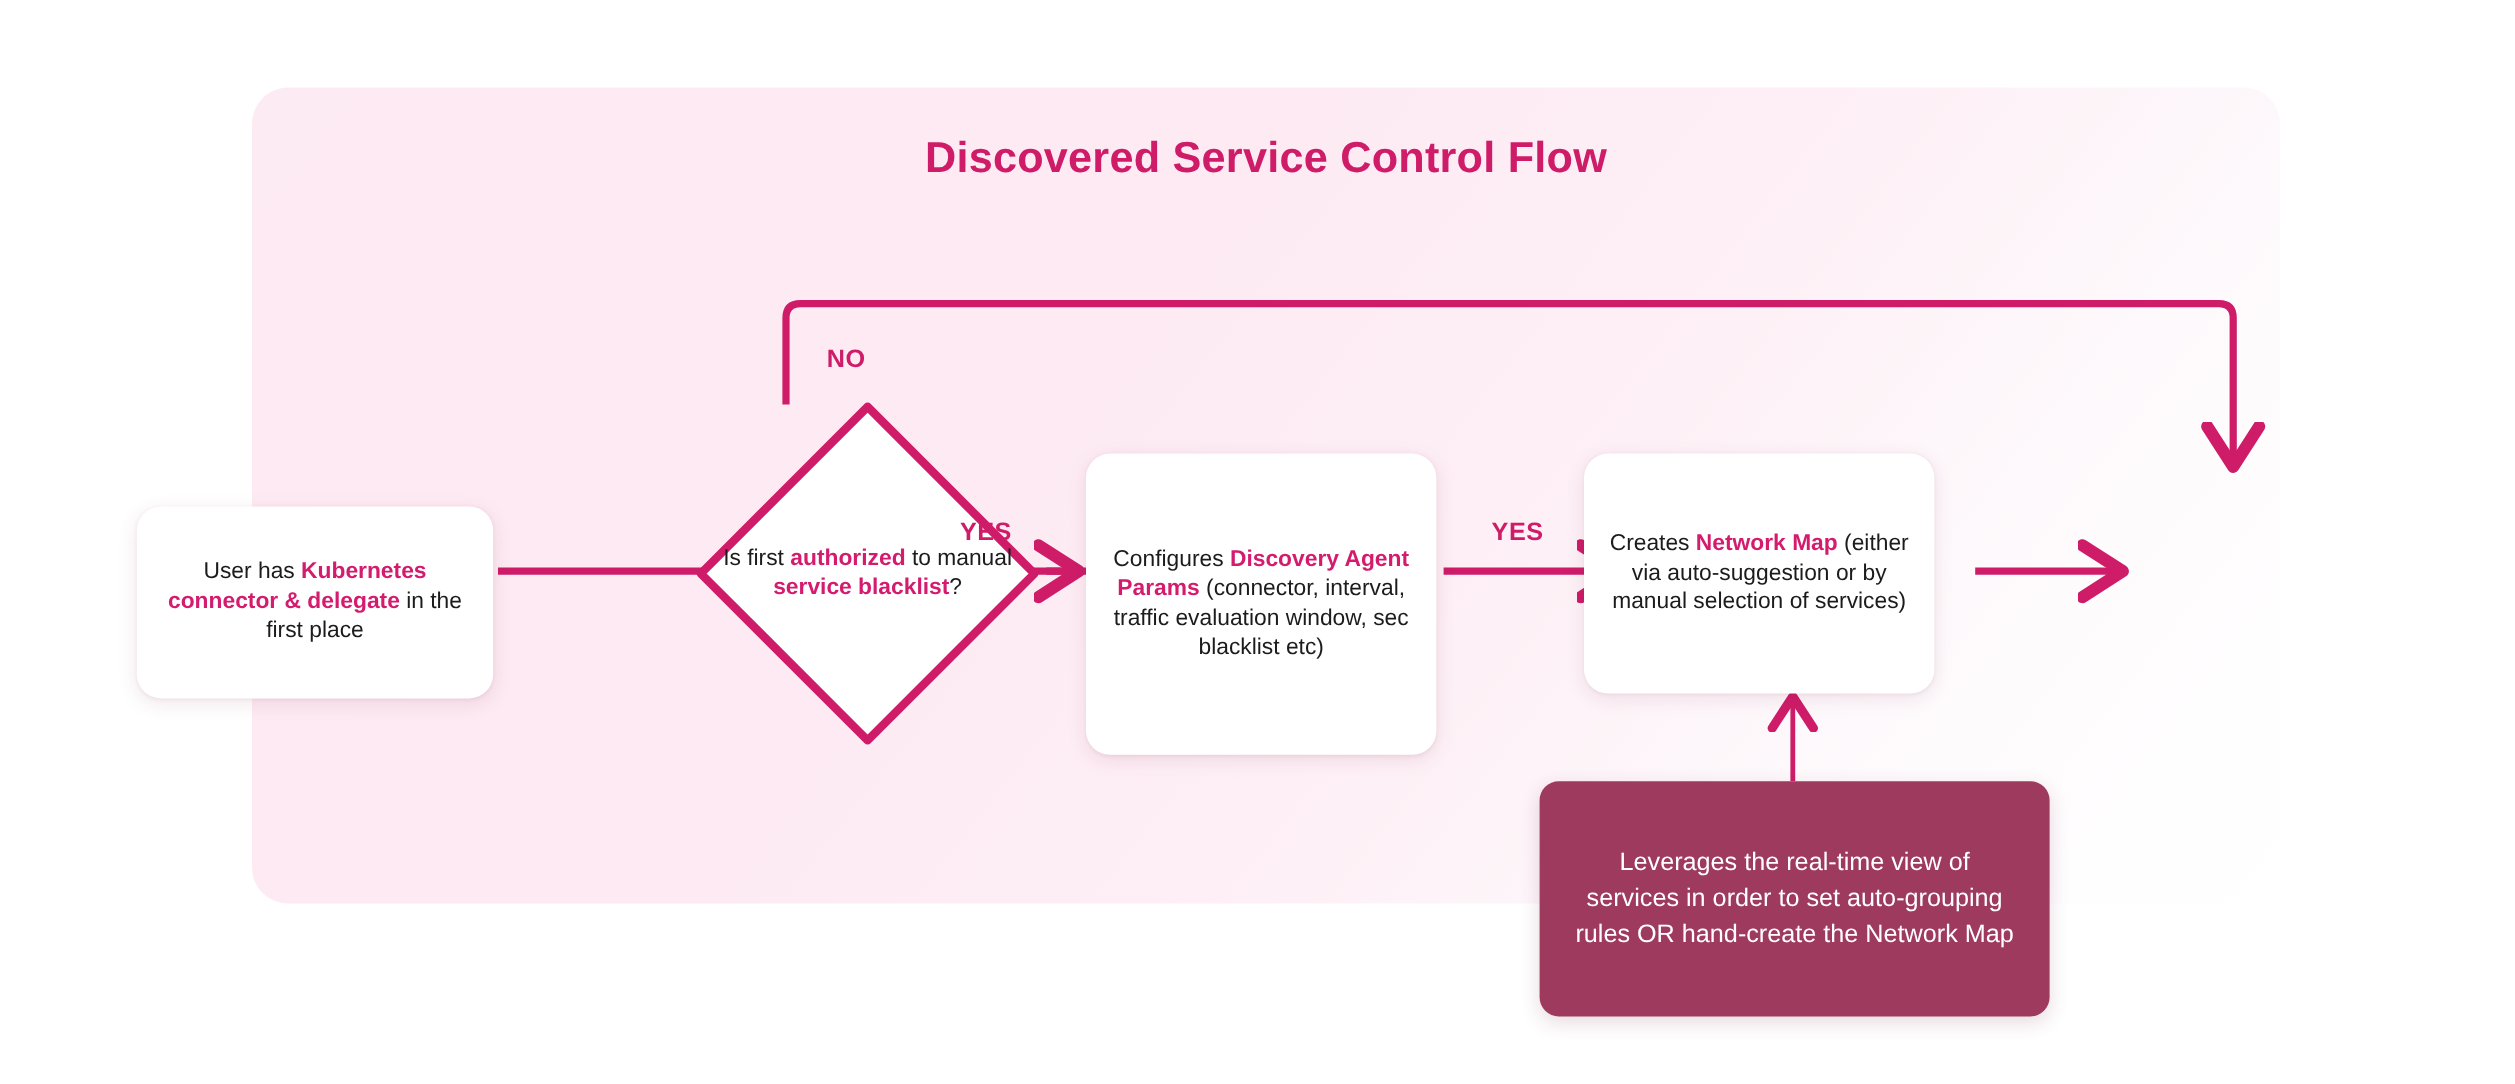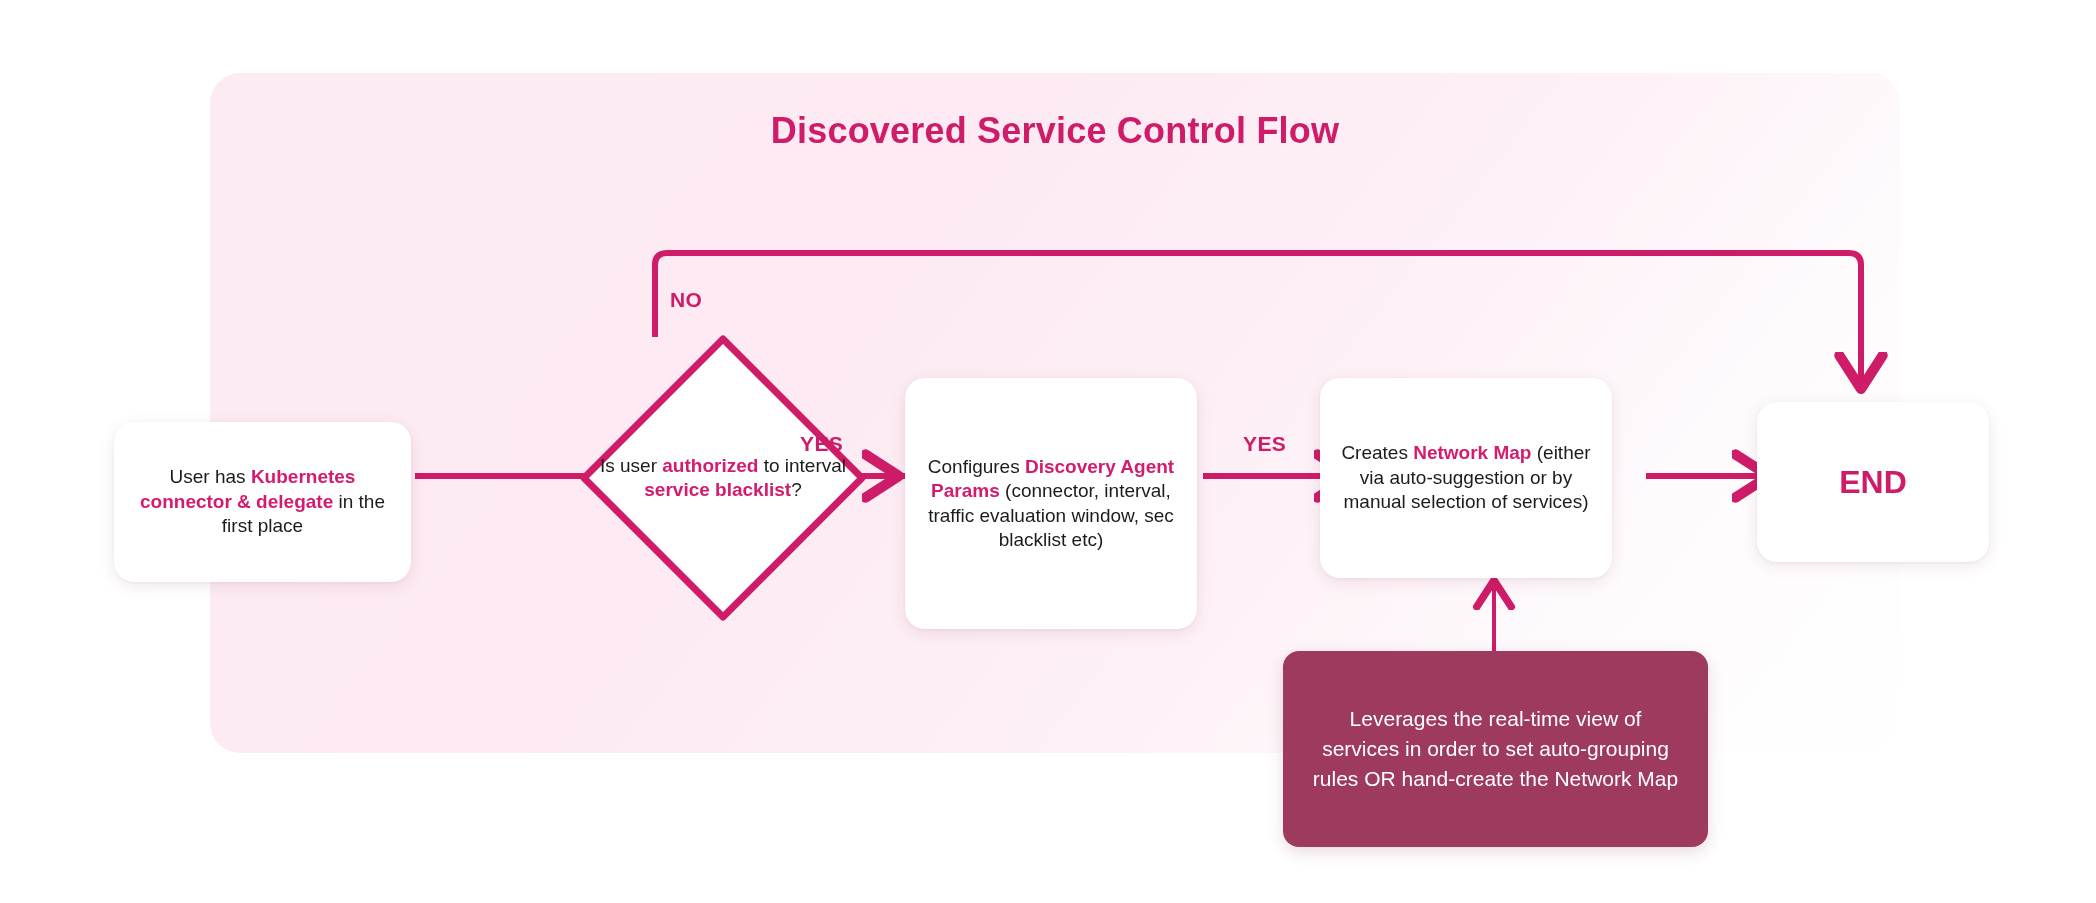--- a/index.html
+++ b/index.html
@@ -142,21 +142,21 @@
   }
 
   
   .edge-label {
     position: absolute;
     font-size: 21px;
     font-weight: bold;
     color: #ce1c68;
     letter-spacing: 0.4px;
   }
-  #label-no   { left: 670px; top: 288px; }
+  #label-no   { left: 689px; top: 288px; }
   #label-yes1 { left: 800px; top: 432px; }
   #label-yes2 { left: 1243px; top: 432px; }
 </style>
 </head>
 <body>
 
 <div id="stage">
 
   <div id="bg-panel"></div>
 
@@ -190,40 +190,37 @@
       <span>User has </span><span class="hl">Kubernetes connector &amp; delegate</span><span> in the first place</span>
     </div>
   </div>
 
   <div id="node-decision">
     <svg class="diamond-shape" viewBox="0 0 290 290" xmlns="http://www.w3.org/2000/svg">
       <path d="M145 6 L284 145 L145 284 L6 145 Z" fill="#ffffff" stroke="#ce1c68" stroke-width="7" stroke-linejoin="round"></path>
     </svg>
     <div class="diamond-label">
       <div>
-        <span>Is user </span><span class="hl">authorized</span><span> to interval </span><span class="hl">service blacklist</span><span>?</span>
+        <span>Is first </span><span class="hl">authorized</span><span> to manual </span><span class="hl">service blacklist</span><span>?</span>
       </div>
     </div>
   </div>
 
   <div class="node" id="node-params">
     <div class="node-text">
       <span>Configures </span><span class="hl">Discovery Agent Params</span><span> (connector, interval, traffic evaluation window, sec blacklist etc)</span>
     </div>
   </div>
 
   <div class="node" id="node-netmap">
     <div class="node-text">
       <span>Creates </span><span class="hl">Network Map</span><span> (either via auto-suggestion or by manual selection of services)</span>
     </div>
   </div>
 
-  <div class="node" id="node-end">
-    <div class="node-text">END</div>
-  </div>
 
   <div id="node-note">
     <div class="node-text">Leverages the real-time view of services in order to set auto-grouping rules OR hand-create the Network Map</div>
   </div>
 
   <div class="edge-label" id="label-no">NO</div>
   <div class="edge-label" id="label-yes1">YES</div>
   <div class="edge-label" id="label-yes2">YES</div>
 
 </div>

